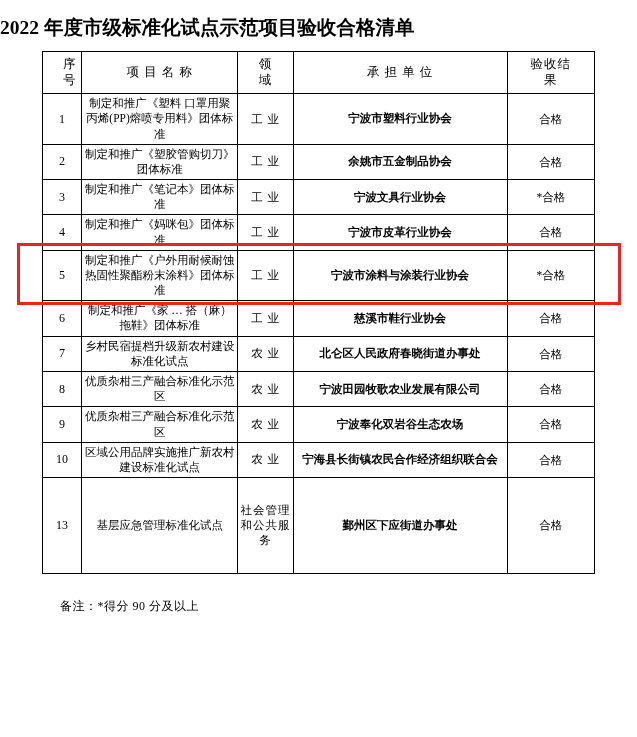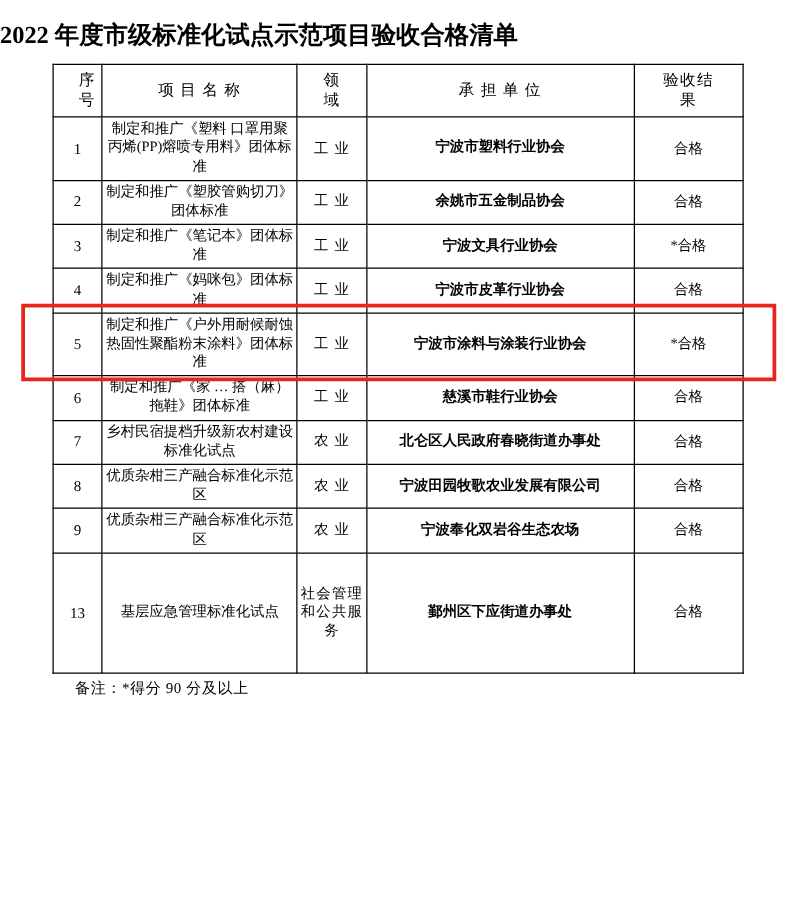--- a/index.html
+++ b/index.html
@@ -83,21 +83,21 @@
     font-size: 11.5px;
   }
   .highlight-box {
     position: absolute;
     border: 3px solid #e8251f;
     box-sizing: border-box;
     pointer-events: none;
   }
   .note {
     width: 553px;
-    margin: 3px auto 0 auto;
+    margin: 24px auto 0 auto;
     font-size: 12px;
     letter-spacing: 0.5px;
     padding-left: 18px;
     box-sizing: border-box;
   }
 </style>
 </head>
 <body>
 
 <div class="page">
@@ -179,20 +179,27 @@
           <td class="unit-cell">宁波田园牧歌农业发展有限公司</td>
           <td class="res-cell">合格</td>
         </tr>
         <tr>
           <td class="no-cell">9</td>
           <td class="name-cell">优质杂柑三产融合标准化示范区</td>
           <td class="field-cell">农 业</td>
           <td class="unit-cell">宁波奉化双岩谷生态农场</td>
           <td class="res-cell">合格</td>
         </tr>
+        <tr>
+          <td class="no-cell">10</td>
+          <td class="name-cell">区域公用品牌实施推广新农村建设标准化试点</td>
+          <td class="field-cell">农 业</td>
+          <td class="unit-cell">宁海县长街镇农民合作经济组织联合会</td>
+          <td class="res-cell">合格</td>
+        </tr>
         <tr style="height:96px">
           <td class="no-cell">13</td>
           <td class="name-cell">基层应急管理标准化试点</td>
           <td class="field-cell">社会管理和公共服务</td>
           <td class="unit-cell">鄞州区下应街道办事处</td>
           <td class="res-cell">合格</td>
         </tr>
       </tbody>
     </table>
   </div>

